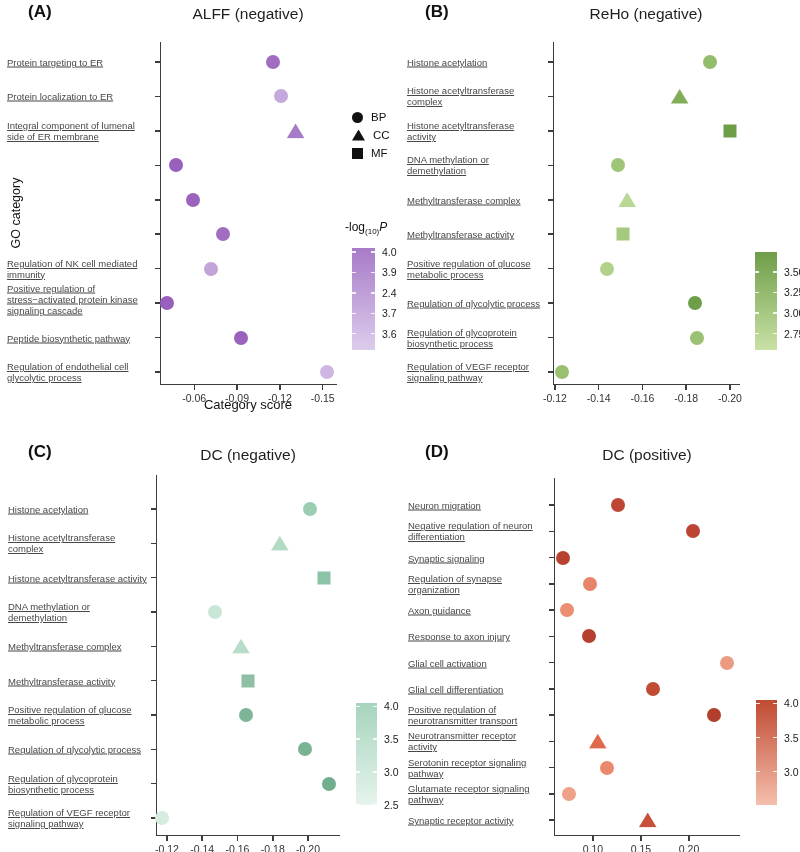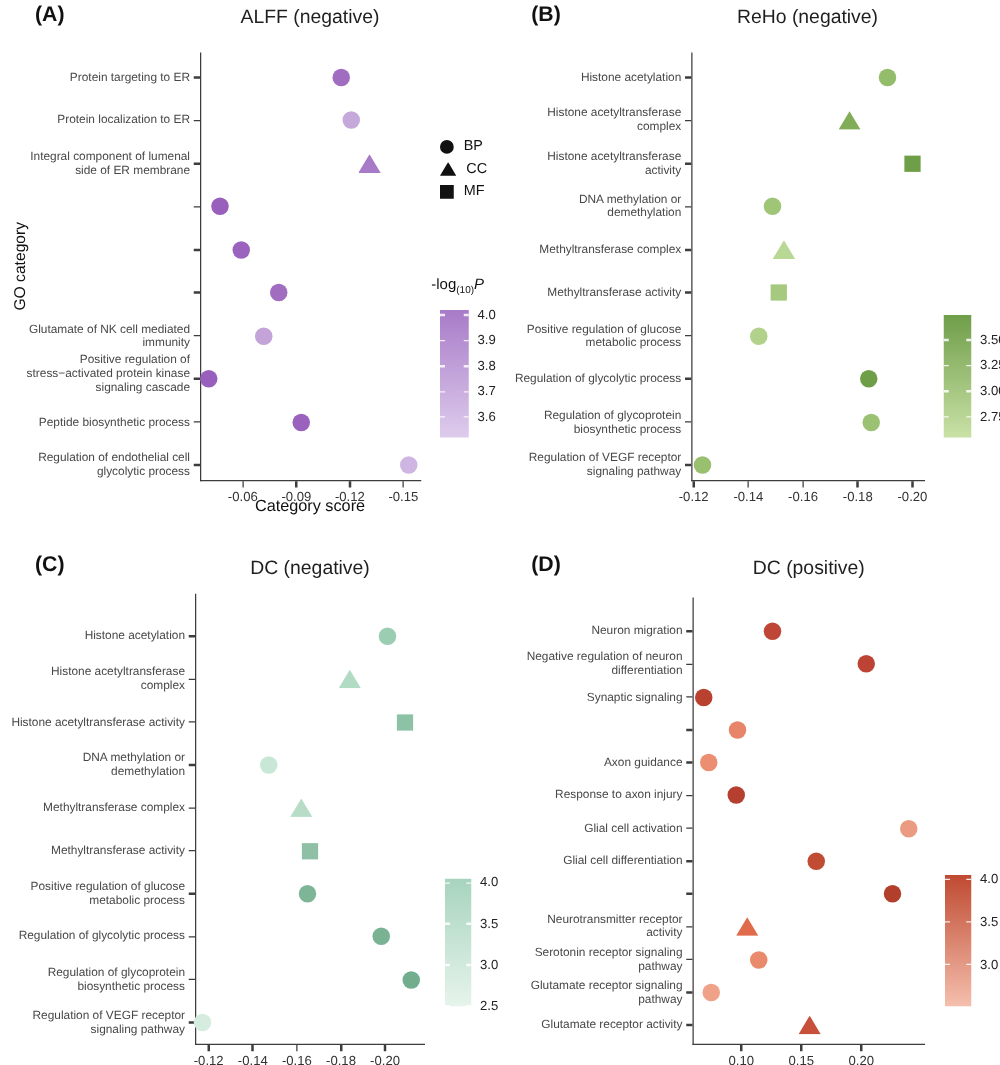--- a/index.html
+++ b/index.html
@@ -2,21 +2,21 @@
 <html><head>
 <meta charset="utf-8">
 <style>
   html,body{margin:0;padding:0;background:#ffffff;}
   .figure{position:relative;width:800px;height:852px;background:#ffffff;overflow:hidden;
           font-family:"Liberation Sans",sans-serif;color:#333;}
   .panel{position:absolute;}
   .panel-letter{position:absolute;font-size:17px;font-weight:bold;color:#111;}
   .panel-title{position:absolute;font-size:15.5px;color:#1f1f1f;transform:translateX(-50%);white-space:nowrap;}
   .plot-box{position:absolute;border-left:1.5px solid #3d3d3d;border-bottom:1.5px solid #3d3d3d;box-sizing:border-box;}
-  .cat-label{position:absolute;font-size:9.5px;line-height:11px;color:#474747;text-align:right;transform:translateY(-50%);}
+  .cat-label{position:absolute;font-size:9.5px;line-height:11px;color:#474747;transform:translateY(-50%);text-decoration:underline;}
   .y-tick{position:absolute;height:1.5px;background:#3d3d3d;}
   .x-tick{position:absolute;width:1.5px;background:#3d3d3d;}
   .x-tick-label{position:absolute;font-size:10.5px;color:#333;transform:translateX(-50%);white-space:nowrap;}
   .pt{position:absolute;transform:translate(-50%,-50%);}
   .pt.circle{width:14px;height:14px;border-radius:50%;}
   .pt.square{width:13px;height:13px;}
   .pt.triangle{width:18px;height:15px;clip-path:polygon(50% 0%,0% 100%,100% 100%);}
   .cbar{position:absolute;}
   .cbar-notch{position:absolute;width:4px;height:1.5px;background:rgba(255,255,255,0.85);}
   .cbar-lab{position:absolute;font-size:10.5px;color:#222;transform:translateY(-50%);white-space:nowrap;}
@@ -66,27 +66,27 @@
       <div class="pt circle" style="left: 281.331px; top: 96.4444px; background: rgb(197, 169, 218);"></div>
       <div class="cat-label" style="left: 7px; top: 130.889px; width: 145px;">Integral component of lumenal side of ER membrane</div>
       <div class="y-tick" style="left: 155px; top: 130.139px; width: 5px;"></div>
       <div class="pt triangle" style="left: 295.605px; top: 130.889px; background: rgb(167, 123, 199);"></div>
       <div class="y-tick" style="left: 155px; top: 164.583px; width: 5px;"></div>
       <div class="pt circle" style="left: 175.702px; top: 165.333px; background: rgb(153, 95, 188);"></div>
       <div class="y-tick" style="left: 155px; top: 199.028px; width: 5px;"></div>
       <div class="pt circle" style="left: 192.831px; top: 199.778px; background: rgb(155, 99, 189);"></div>
       <div class="y-tick" style="left: 155px; top: 233.472px; width: 5px;"></div>
       <div class="pt circle" style="left: 222.806px; top: 234.222px; background: rgb(160, 109, 193);"></div>
-      <div class="cat-label" style="left: 7px; top: 268.667px; width: 145px;">Glutamate of NK cell mediated immunity</div>
+      <div class="cat-label" style="left: 7px; top: 268.667px; width: 145px;">Regulation of NK cell mediated immunity</div>
       <div class="y-tick" style="left: 155px; top: 267.917px; width: 5px;"></div>
       <div class="pt circle" style="left: 211.387px; top: 268.667px; background: rgb(195, 163, 216);"></div>
       <div class="cat-label" style="left: 7px; top: 299px; width: 145px;">Positive regulation of stress−activated protein kinase signaling cascade</div>
       <div class="y-tick" style="left: 155px; top: 302.361px; width: 5px;"></div>
       <div class="pt circle" style="left: 167.137px; top: 303.111px; background: rgb(153, 95, 188);"></div>
-      <div class="cat-label" style="left: 7px; top: 337.556px; width: 145px;">Peptide biosynthetic process</div>
+      <div class="cat-label" style="left: 7px; top: 337.556px; width: 145px;">Peptide biosynthetic pathway</div>
       <div class="y-tick" style="left: 155px; top: 336.806px; width: 5px;"></div>
       <div class="pt circle" style="left: 241.363px; top: 337.556px; background: rgb(154, 97, 189);"></div>
       <div class="cat-label" style="left: 7px; top: 372px; width: 145px;">Regulation of endothelial cell glycolytic process</div>
       <div class="y-tick" style="left: 155px; top: 371.25px; width: 5px;"></div>
       <div class="pt circle" style="left: 327.008px; top: 372px; background: rgb(207, 182, 226);"></div>
       <div class="x-tick" style="left: 193.508px; top: 385px; height: 5px;"></div>
       <div class="x-tick-label" style="left: 194.258px; top: 392px;">-0.06</div>
       <div class="x-tick" style="left: 236.331px; top: 385px; height: 5px;"></div>
       <div class="x-tick-label" style="left: 237.081px; top: 392px;">-0.09</div>
       <div class="x-tick" style="left: 279.153px; top: 385px; height: 5px;"></div>
@@ -100,21 +100,21 @@
         <div class="cbar-notch" style="right: 0px; top: 23.73px;"></div>
         <div class="cbar-notch" style="left: 0px; top: 44.13px;"></div>
         <div class="cbar-notch" style="right: 0px; top: 44.13px;"></div>
         <div class="cbar-notch" style="left: 0px; top: 64.53px;"></div>
         <div class="cbar-notch" style="right: 0px; top: 64.53px;"></div>
         <div class="cbar-notch" style="left: 0px; top: 84.93px;"></div>
         <div class="cbar-notch" style="right: 0px; top: 84.93px;"></div>
       </div>
       <div class="cbar-lab" style="left: 382px; top: 252.08px;">4.0</div>
       <div class="cbar-lab" style="left: 382px; top: 272.48px;">3.9</div>
-      <div class="cbar-lab" style="left: 382px; top: 292.88px;">3.8</div>
+      <div class="cbar-lab" style="left: 382px; top: 292.88px;">2.4</div>
       <div class="cbar-lab" style="left: 382px; top: 313.28px;">3.7</div>
       <div class="cbar-lab" style="left: 382px; top: 333.68px;">3.6</div>
     </div>
 
   <div class="panel" style="left:400px;top:0;width:400px;height:430px;">
     <div class="panel-letter" style="left:25px;top:2px;">(B)</div>
     <div class="panel-title" style="left:246px;top:5px;">ReHo (negative)</div>
   <div class="plot-box" style="left: 153px; top: 42px; width: 187px; height: 343px;"></div>
       <div class="cat-label" style="left: 7px; top: 62px; width: 138px;">Histone acetylation</div>
       <div class="y-tick" style="left: 148px; top: 61.25px; width: 5px;"></div>
@@ -238,46 +238,48 @@
   <div class="plot-box" style="left: 154px; top: 48px; width: 186px; height: 358px;"></div>
       <div class="cat-label" style="left: 8px; top: 75px; width: 138px;">Neuron migration</div>
       <div class="y-tick" style="left: 149px; top: 74.25px; width: 5px;"></div>
       <div class="pt circle" style="left: 217.953px; top: 75px; background: rgb(191, 70, 54);"></div>
       <div class="cat-label" style="left: 8px; top: 101.25px; width: 138px;">Negative regulation of neuron differentiation</div>
       <div class="y-tick" style="left: 149px; top: 100.5px; width: 5px;"></div>
       <div class="pt circle" style="left: 292.852px; top: 101.25px; background: rgb(189, 68, 52);"></div>
       <div class="cat-label" style="left: 8px; top: 127.5px; width: 138px;">Synaptic signaling</div>
       <div class="y-tick" style="left: 149px; top: 126.75px; width: 5px;"></div>
       <div class="pt circle" style="left: 163.218px; top: 127.5px; background: rgb(184, 66, 47);"></div>
+      <div class="cat-label" style="left: 8px; top: 153.75px; width: 138px;">Regulation of synapse organization</div>
       <div class="y-tick" style="left: 149px; top: 153px; width: 5px;"></div>
       <div class="pt circle" style="left: 190.105px; top: 153.75px; background: rgb(232, 132, 106);"></div>
       <div class="cat-label" style="left: 8px; top: 180px; width: 138px;">Axon guidance</div>
       <div class="y-tick" style="left: 149px; top: 179.25px; width: 5px;"></div>
       <div class="pt circle" style="left: 167.059px; top: 180px; background: rgb(236, 142, 114);"></div>
       <div class="cat-label" style="left: 8px; top: 206.25px; width: 138px;">Response to axon injury</div>
       <div class="y-tick" style="left: 149px; top: 205.5px; width: 5px;"></div>
       <div class="pt circle" style="left: 189.145px; top: 206.25px; background: rgb(181, 64, 48);"></div>
       <div class="cat-label" style="left: 8px; top: 232.5px; width: 138px;">Glial cell activation</div>
       <div class="y-tick" style="left: 149px; top: 231.75px; width: 5px;"></div>
       <div class="pt circle" style="left: 327.421px; top: 232.5px; background: rgb(235, 155, 130);"></div>
       <div class="cat-label" style="left: 8px; top: 258.75px; width: 138px;">Glial cell differentiation</div>
       <div class="y-tick" style="left: 149px; top: 258px; width: 5px;"></div>
       <div class="pt circle" style="left: 252.521px; top: 258.75px; background: rgb(192, 76, 51);"></div>
+      <div class="cat-label" style="left: 8px; top: 285px; width: 138px;">Positive regulation of neurotransmitter transport</div>
       <div class="y-tick" style="left: 149px; top: 284.25px; width: 5px;"></div>
       <div class="pt circle" style="left: 313.977px; top: 285px; background: rgb(177, 63, 44);"></div>
       <div class="cat-label" style="left: 8px; top: 311.25px; width: 138px;">Neurotransmitter receptor activity</div>
       <div class="y-tick" style="left: 149px; top: 310.5px; width: 5px;"></div>
       <div class="pt triangle" style="left: 197.787px; top: 311.25px; background: rgb(224, 106, 76);"></div>
       <div class="cat-label" style="left: 8px; top: 337.5px; width: 138px;">Serotonin receptor signaling pathway</div>
       <div class="y-tick" style="left: 149px; top: 336.75px; width: 5px;"></div>
       <div class="pt circle" style="left: 207.39px; top: 337.5px; background: rgb(234, 138, 109);"></div>
       <div class="cat-label" style="left: 8px; top: 363.75px; width: 138px;">Glutamate receptor signaling pathway</div>
       <div class="y-tick" style="left: 149px; top: 363px; width: 5px;"></div>
       <div class="pt circle" style="left: 168.98px; top: 363.75px; background: rgb(239, 162, 136);"></div>
-      <div class="cat-label" style="left: 8px; top: 390px; width: 138px;">Glutamate receptor activity</div>
+      <div class="cat-label" style="left: 8px; top: 390px; width: 138px;">Synaptic receptor activity</div>
       <div class="y-tick" style="left: 149px; top: 389.25px; width: 5px;"></div>
       <div class="pt triangle" style="left: 247.72px; top: 390px; background: rgb(199, 80, 58);"></div>
       <div class="x-tick" style="left: 192.236px; top: 406px; height: 5px;"></div>
       <div class="x-tick-label" style="left: 192.986px; top: 413px;">0.10</div>
       <div class="x-tick" style="left: 240.248px; top: 406px; height: 5px;"></div>
       <div class="x-tick-label" style="left: 240.998px; top: 413px;">0.15</div>
       <div class="x-tick" style="left: 288.261px; top: 406px; height: 5px;"></div>
       <div class="x-tick-label" style="left: 289.011px; top: 413px;">0.20</div>
       <div class="cbar" style="left: 356px; top: 270px; width: 21px; height: 105px; background: linear-gradient(rgb(191, 74, 49), rgb(245, 191, 173));">
         <div class="cbar-notch" style="left: 0px; top: 2.65909px;"></div>

